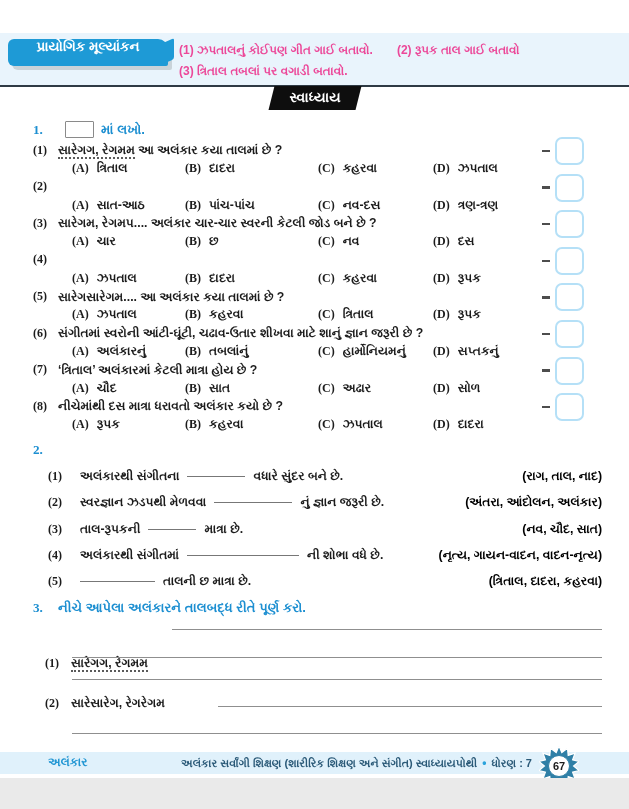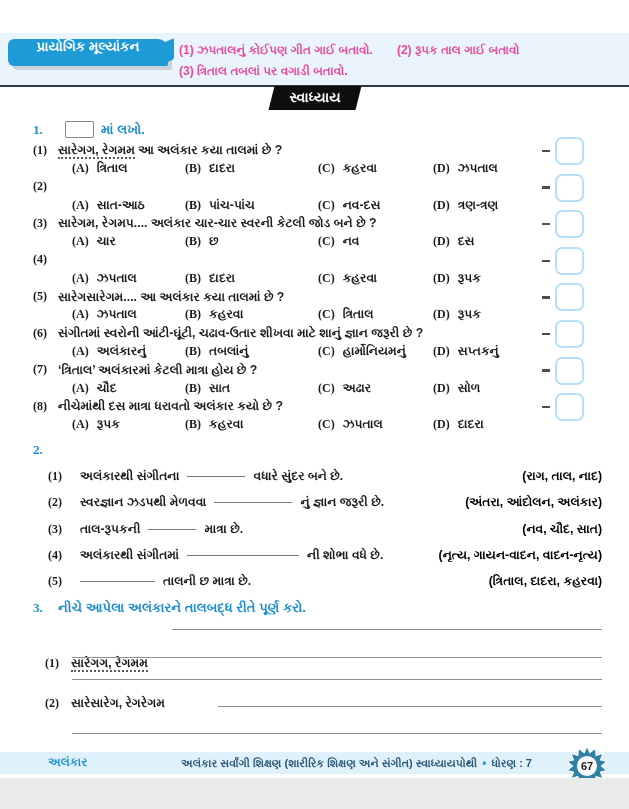--- a/index.html
+++ b/index.html
@@ -65,21 +65,21 @@
   .q3h{position:absolute;top:2px;left:0;}
   .q3item{position:absolute;display:flex;align-items:baseline;font-size:12.3px;font-weight:600;}
   .q3item .num{margin-left:45px;width:26px;font-size:12px;}
   .wline{position:absolute;height:1px;background:#8f8f8f;}
 
   
   .footer-strip{position:absolute;left:0;top:752px;width:629px;height:22px;background:#e0f1fb;}
   .footer-left{position:absolute;left:48px;top:755px;font-size:12px;font-weight:700;color:#2196d3;}
   .footer-center{position:absolute;right:97px;top:756px;font-size:11px;font-weight:700;color:#2b5a78;display:flex;gap:5px;align-items:flex-end;}
   .footer-center .dot{color:#2aa3dc;font-size:12px;}
-  .gear{position:absolute;left:567px;top:746px;width:40px;height:40px;}
+  .gear{position:absolute;left:539px;top:746px;width:40px;height:40px;}
   .bottom-gray{position:absolute;left:0;top:778px;width:629px;height:31px;background:#eaeaea;}
 </style>
 </head>
 <body>
 
 <div class="band"></div>
 <div class="badge">
   <span>પ્રાયોગિક મૂલ્યાંકન</span>
 </div>
 <div class="practical-items">

